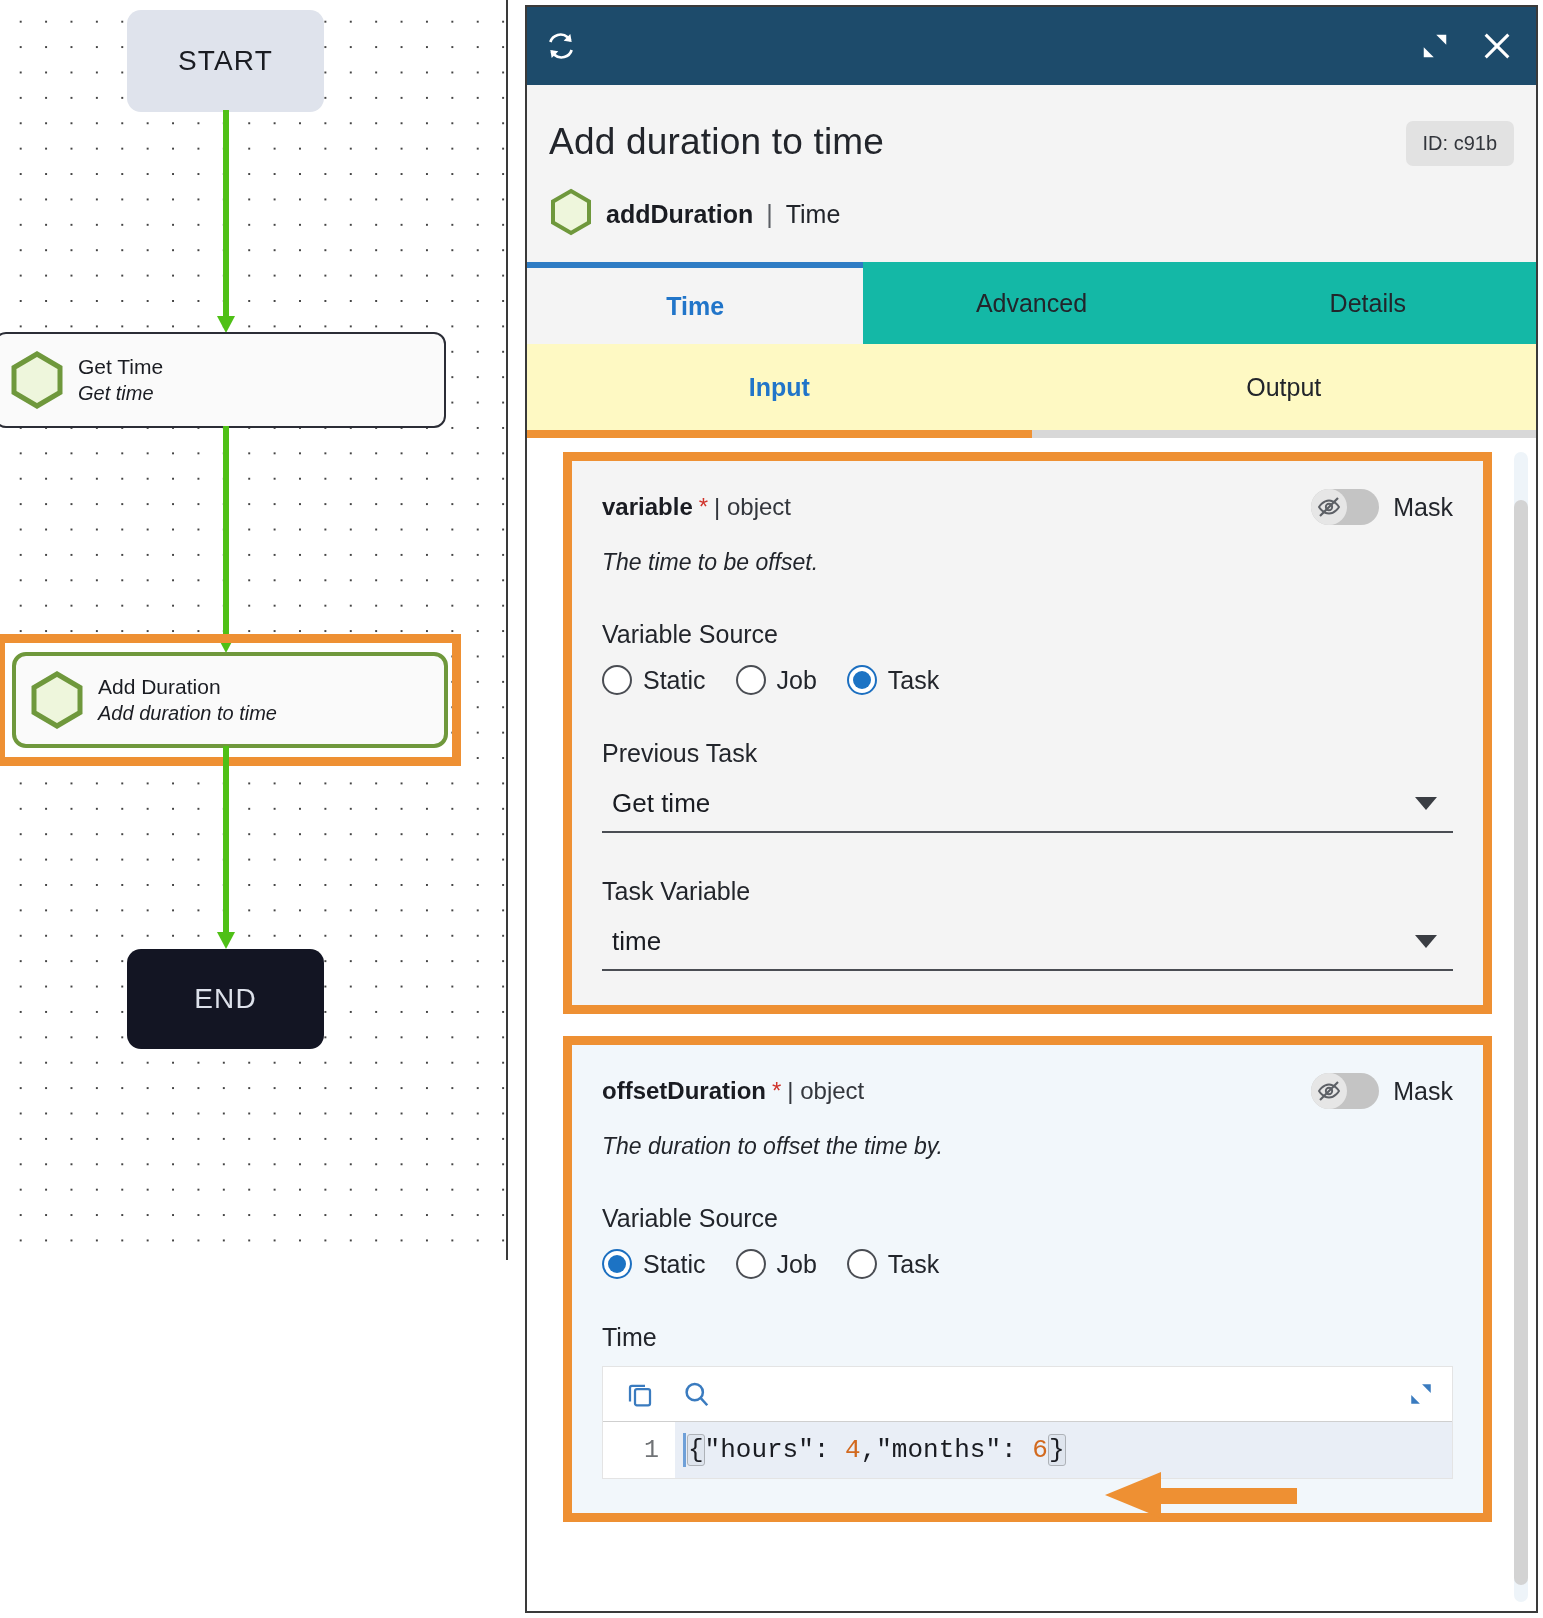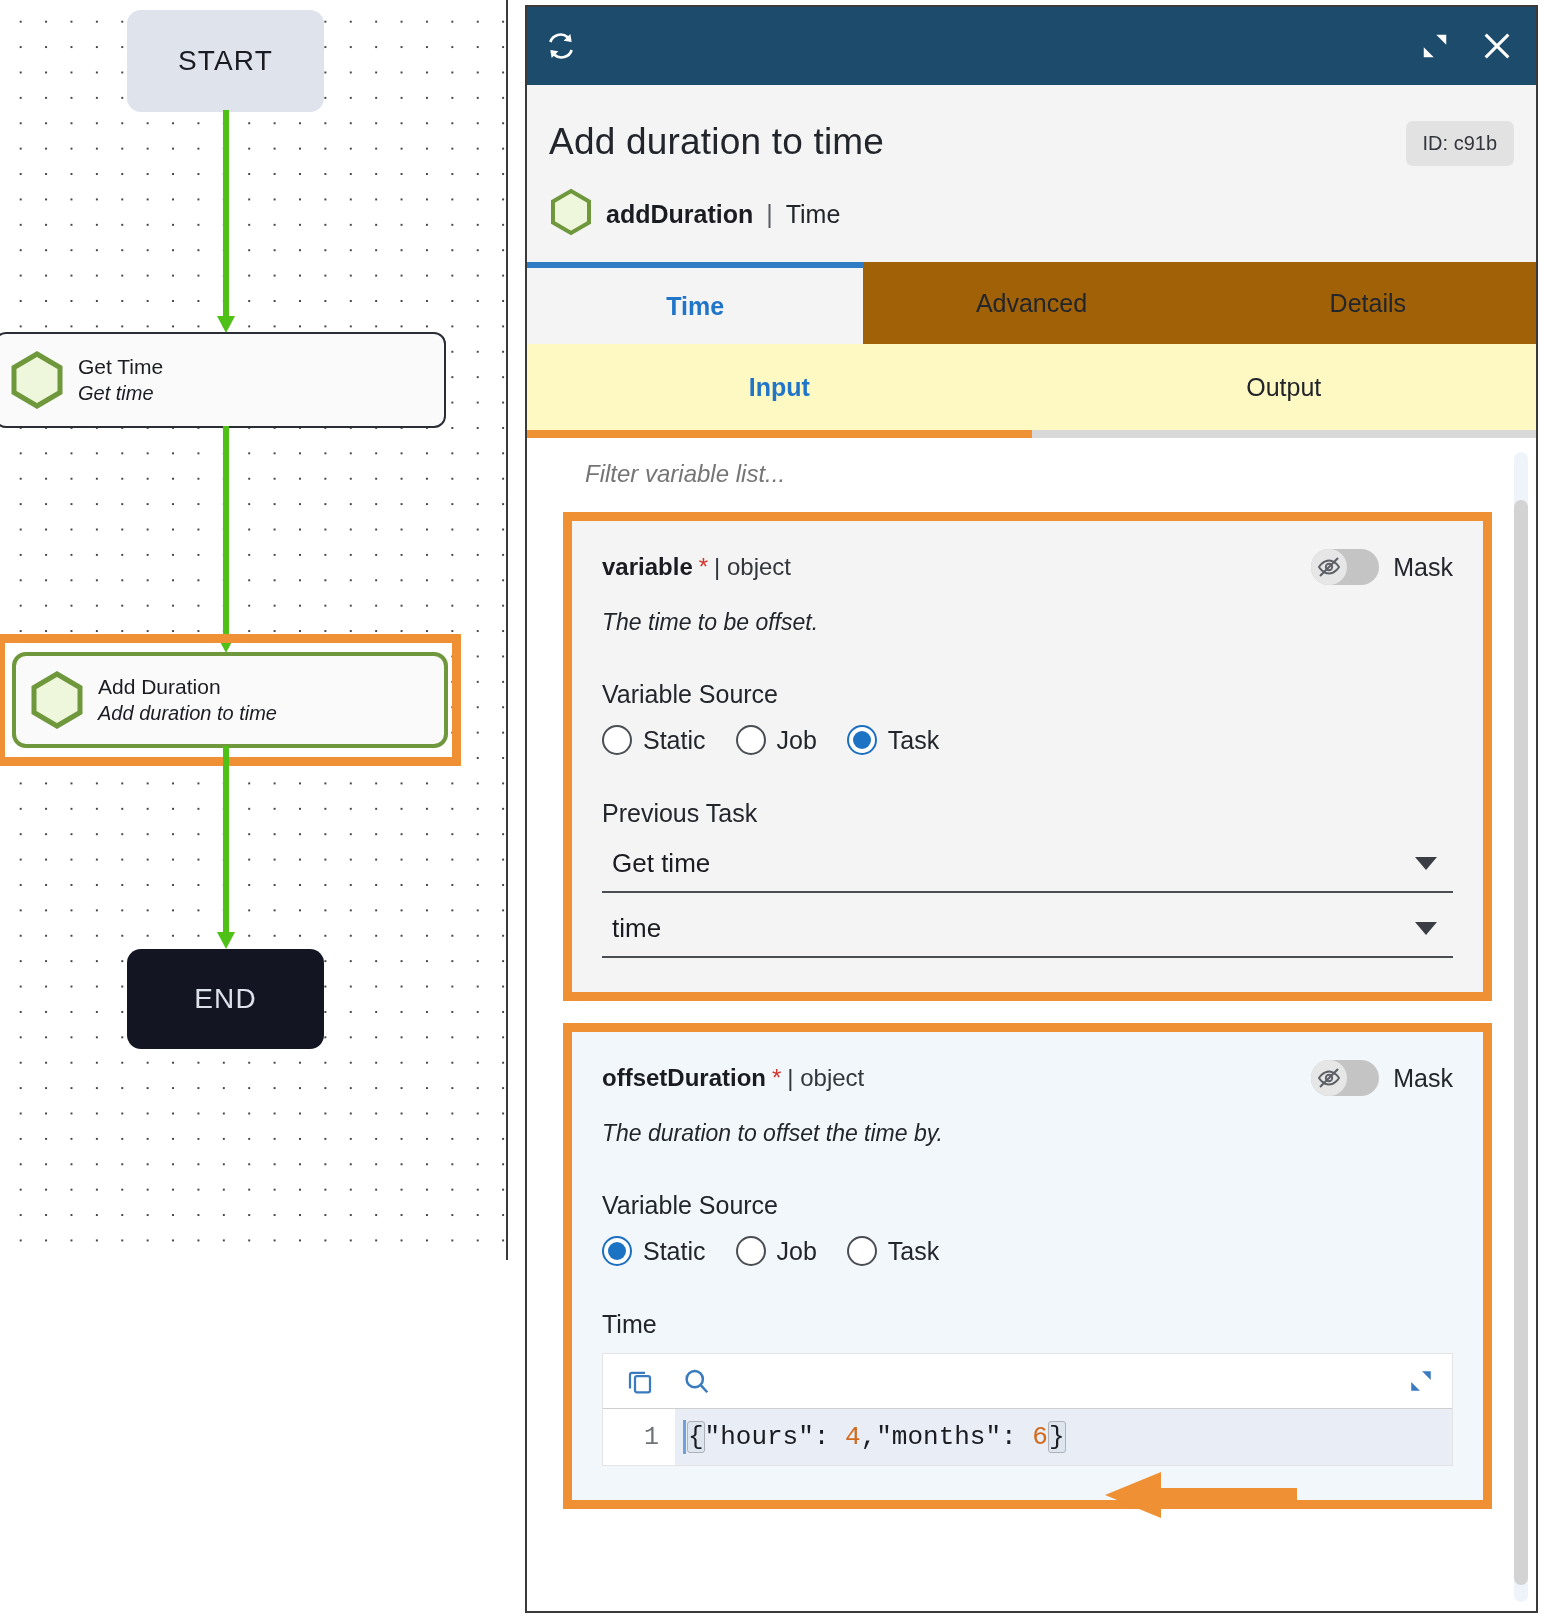--- a/index.html
+++ b/index.html
@@ -106,21 +106,21 @@
   }
   .subhead { display: flex; align-items: center; gap: 13px; margin-top: 22px; }
   .subhead .name { font-size: 25px; font-weight: bold; color: #1a1c22; }
   .subhead .sep { font-size: 25px; color: #5a5d63; }
   .subhead .cat { font-size: 25px; color: #22252b; }
 
   
   .tabs1 { display: flex; margin-top: 22px; height: 82px; }
   .tab1 {
     flex: 1; display: flex; align-items: center; justify-content: center;
-    font-size: 25px; background: #a16207; color: #22252b; cursor: pointer;
+    font-size: 25px; background: #14b8a6; color: #22252b; cursor: pointer;
   }
   .tab1.active { background: #f4f4f4; color: #2175c9; font-weight: bold; border-top: 6px solid #2e7cc4; }
 
   
   .tabs2 { display: flex; height: 86px; background: #fef9c3; }
   .tab2 {
     flex: 1; display: flex; align-items: center; justify-content: center;
     font-size: 25px; color: #22252b; cursor: pointer; position: relative;
   }
   .tab2.active { color: #2175c9; font-weight: bold; }
@@ -352,23 +352,20 @@
       <div class="tab2">Output</div>
     </div>
     <div class="tabs2-underline">
       <div class="seg active"></div>
         <div class="seg"></div>
     </div>
 
     <div class="content-wrap">
       <div class="content">
 
-        <div class="filter-row">
-          <input class="filter-input" type="text" placeholder="Filter variable list..." style="">
-        </div>
 
         <div class="var-card-outer">
           <div class="var-card a">
             <div class="var-head">
               <div class="var-name-line">
                 <span class="var-name">variable</span>
                 <span class="req-star">*</span>
                 <span class="var-type">| object</span>
               </div>
               <div class="mask-wrap">
@@ -402,20 +399,21 @@
                 <span class="radio-label">Task</span>
               </div>
             </div>
 
             <div class="field-label">Previous Task</div>
             <div class="select-field">
               <span class="select-value">Get time</span>
               <span class="caret"></span>
             </div>
 
+            <div class="field-label">Task Variable</div>
             <div class="select-field">
               <span class="select-value">time</span>
               <span class="caret"></span>
             </div>
           </div>
         </div>
 
         <div class="var-card-outer" style="margin-top:22px">
           <div class="var-card b">
             <div class="var-head">

